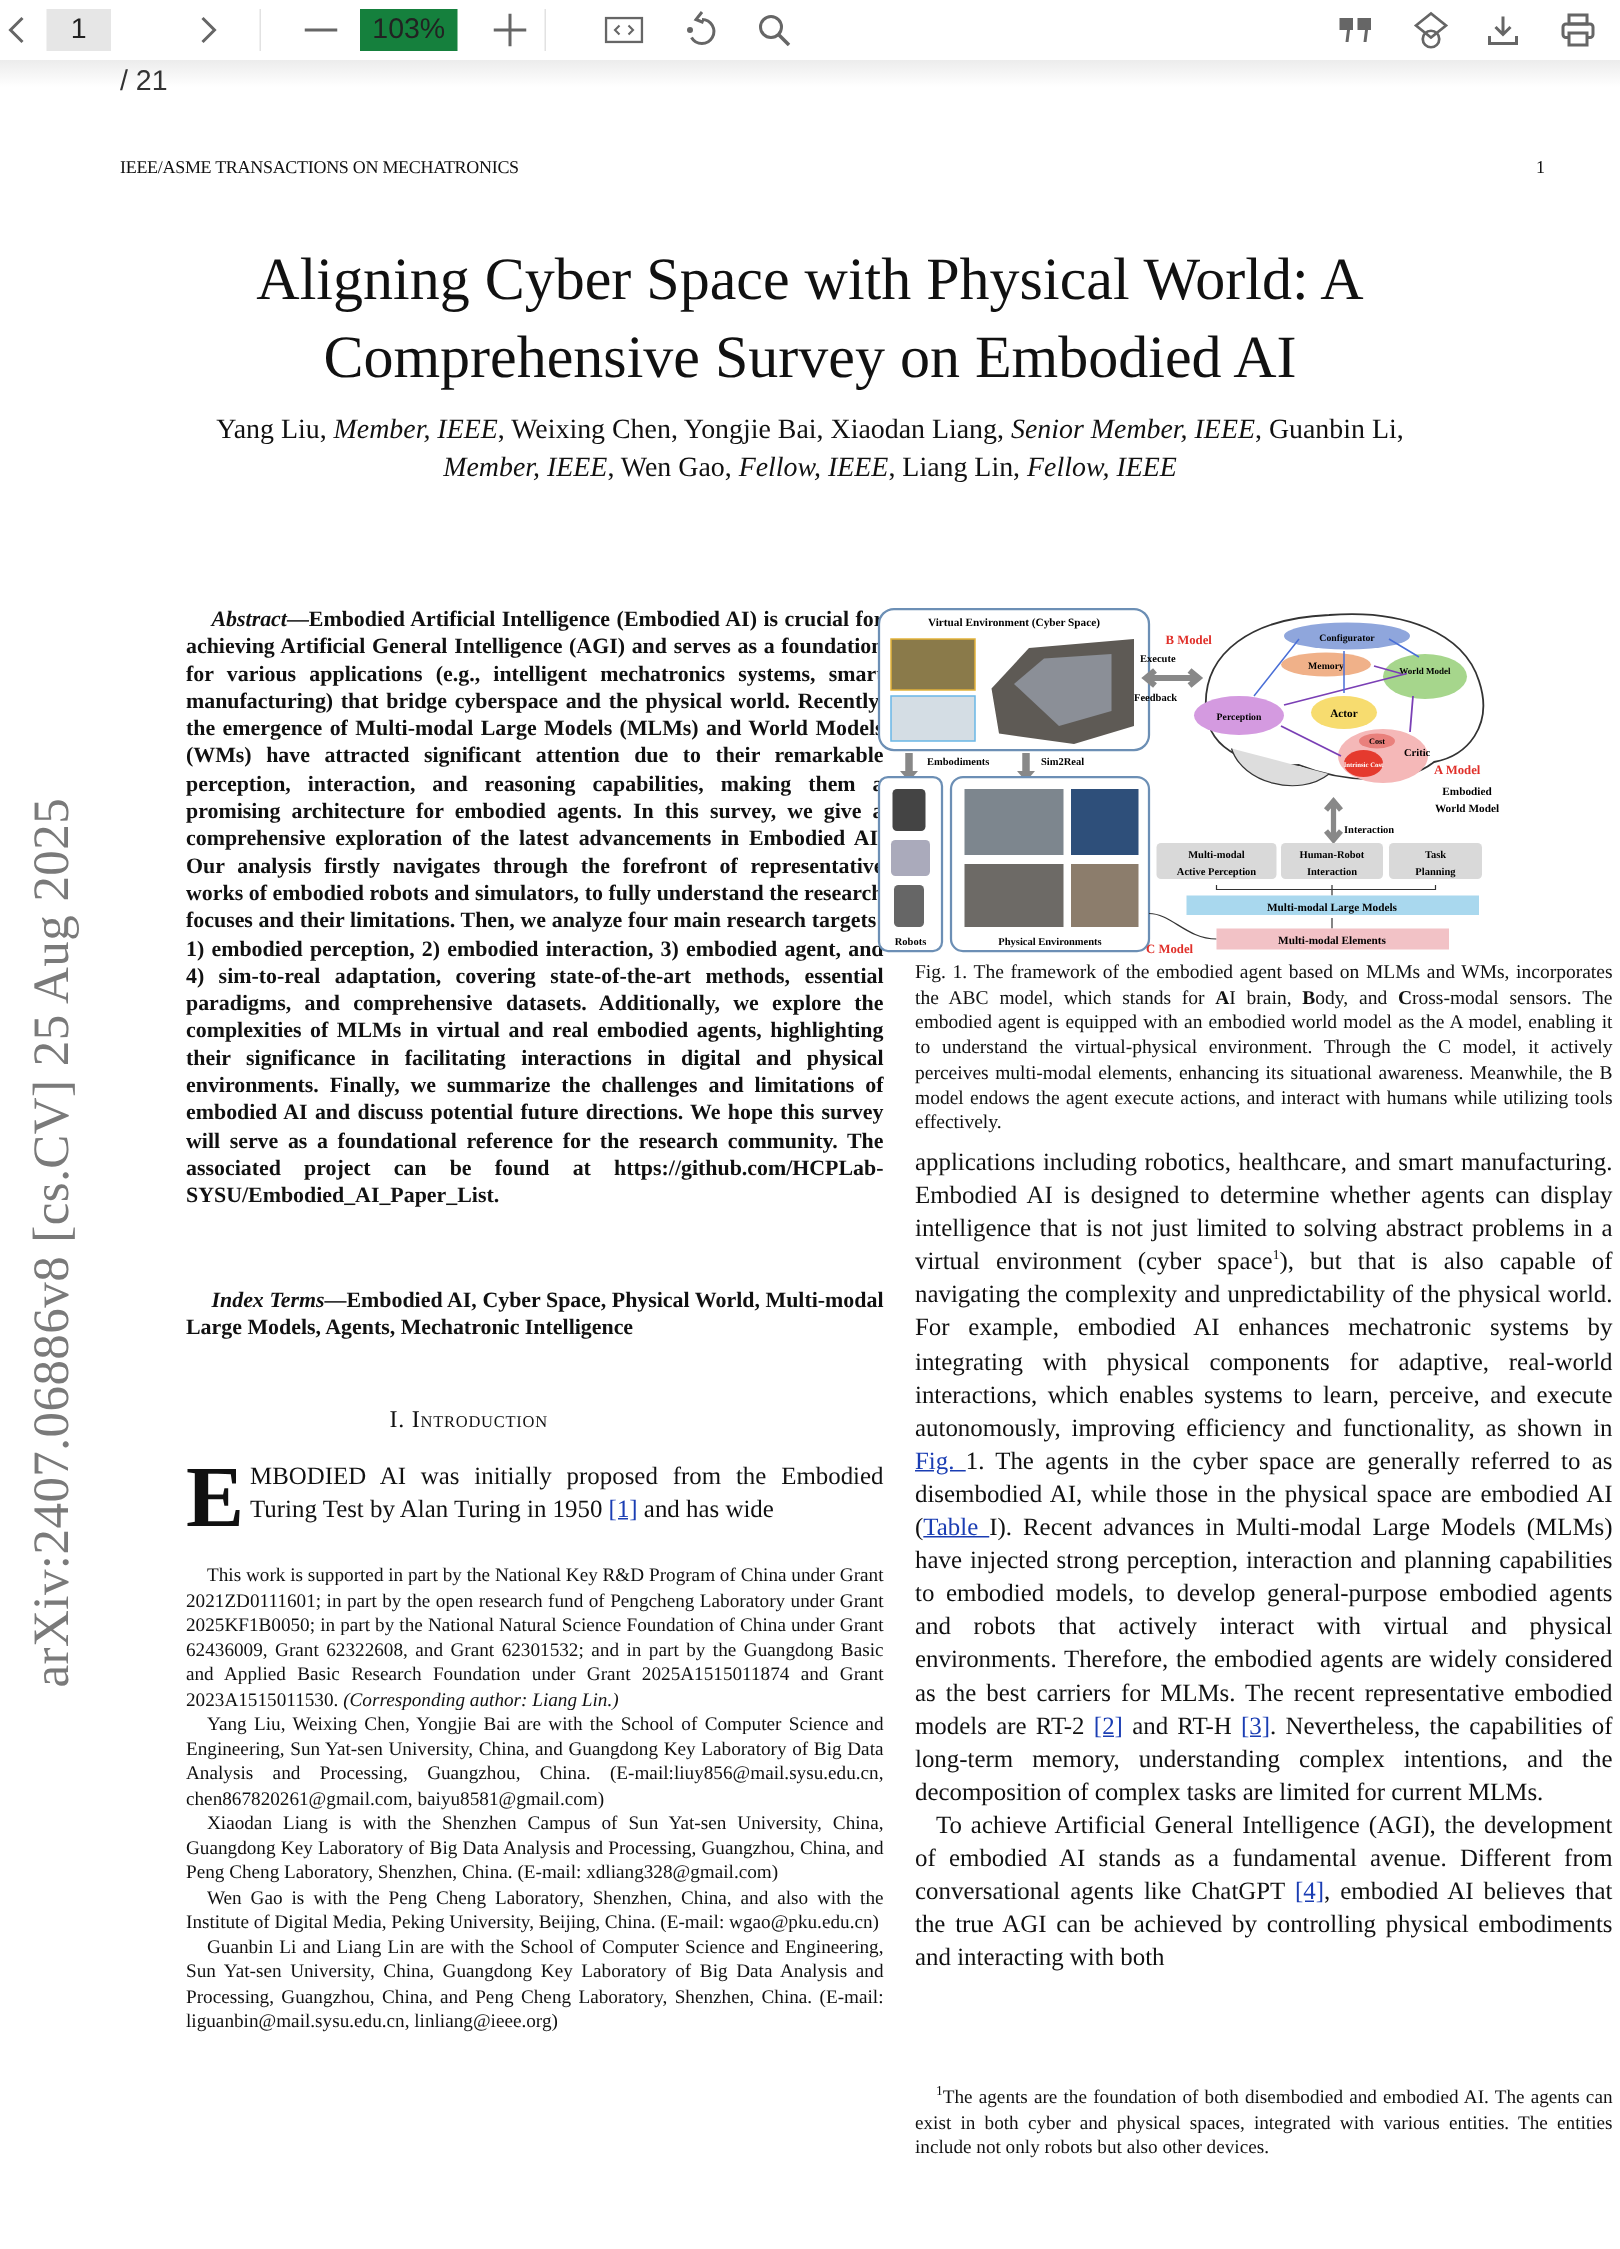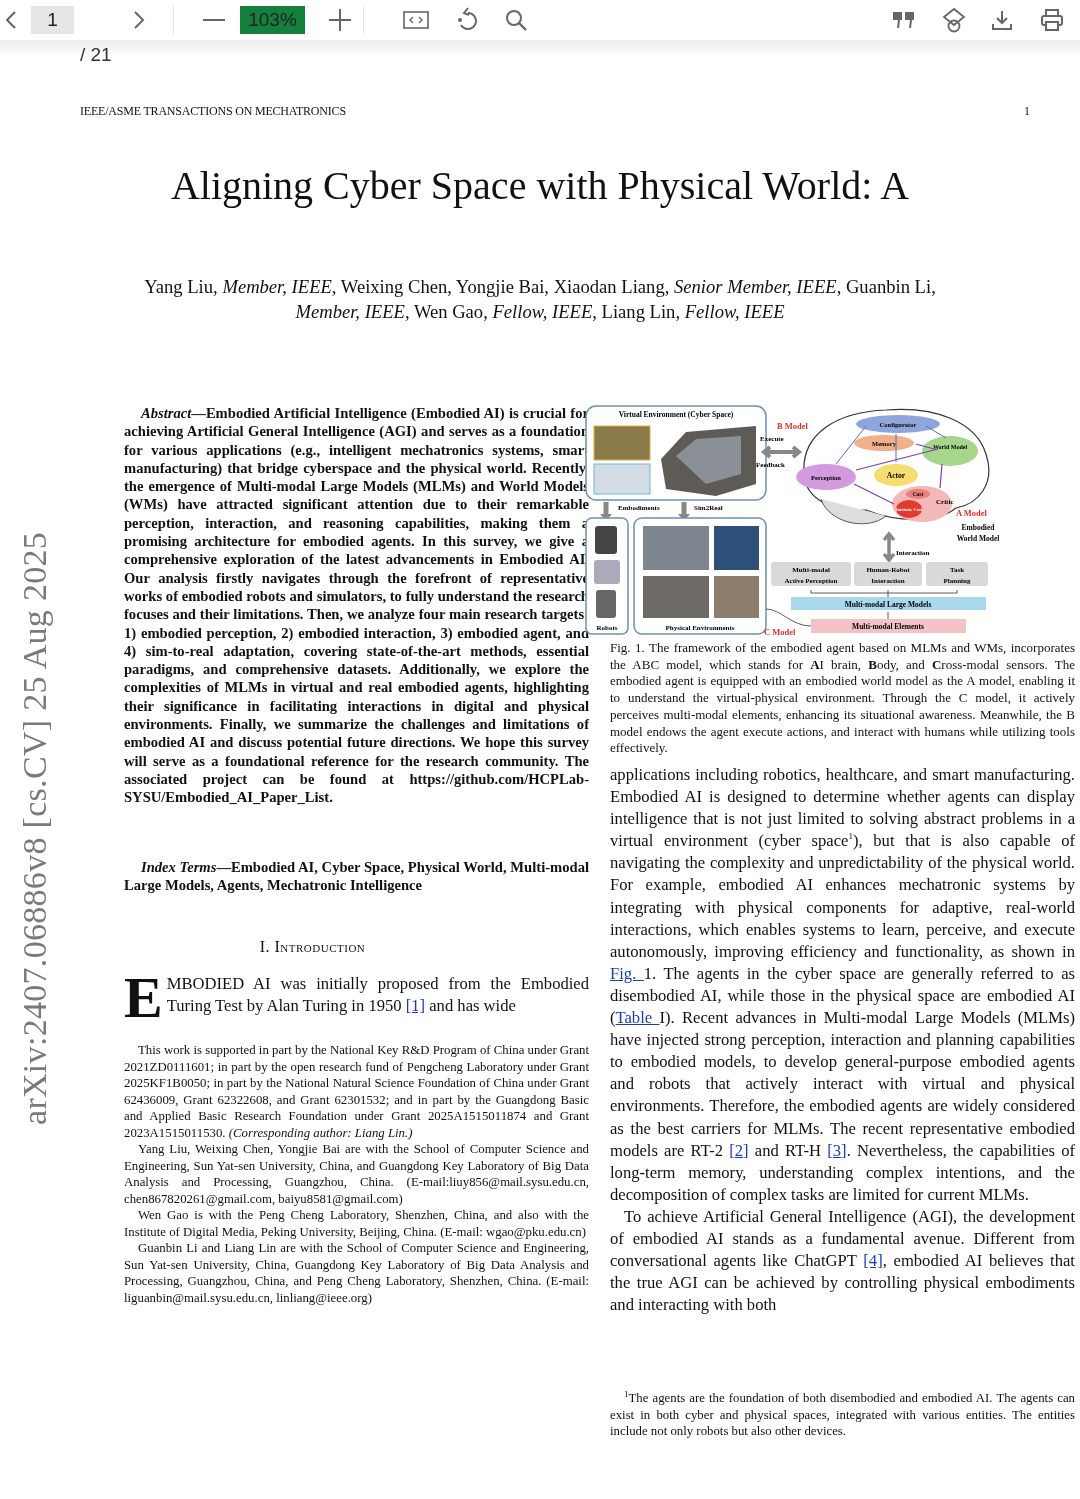--- a/index.html
+++ b/index.html
@@ -131,20 +131,21 @@
       </svg>
   </div>
 </div>
 <div class="toolbar-shadow"></div>
 
 <div class="running-head">IEEE/ASME TRANSACTIONS ON MECHATRONICS</div>
 <div class="page-num">1</div>
 
 <div class="title">
   <div>Aligning Cyber Space with Physical World: A</div>
+  <div>Comprehensive Survey on Embodied AI</div>
 </div>
 
 <div class="authors">
   <span>Yang Liu, </span><i>Member, IEEE</i><span>, Weixing Chen, Yongjie Bai, Xiaodan Liang, </span><i>Senior Member, IEEE</i><span>, Guanbin Li, </span><br><i>Member, IEEE</i><span>, Wen Gao, </span><i>Fellow, IEEE</i><span>, Liang Lin, </span><i>Fellow, IEEE</i>
 </div>
 
 <div class="arxiv">arXiv:2407.06886v8  [cs.CV]  25 Aug 2025</div>
 
 <div class="col col-left abstract">
   <p><i>Abstract</i><span>—Embodied Artificial Intelligence (Embodied AI) is crucial for achieving Artificial General Intelligence (AGI) and serves as a foundation for various applications (e.g., intelligent mechatronics systems, smart manufacturing) that bridge cyberspace and the physical world. Recently, the emergence of Multi-modal Large Models (MLMs) and World Models (WMs) have attracted significant attention due to their remarkable perception, interaction, and reasoning capabilities, making them a promising architecture for embodied agents. In this survey, we give a comprehensive exploration of the latest advancements in Embodied AI. Our analysis firstly navigates through the forefront of representative works of embodied robots and simulators, to fully understand the research focuses and their limitations. Then, we analyze four main research targets: 1) embodied perception, 2) embodied interaction, 3) embodied agent, and 4) sim-to-real adaptation, covering state-of-the-art methods, essential paradigms, and comprehensive datasets. Additionally, we explore the complexities of MLMs in virtual and real embodied agents, highlighting their significance in facilitating interactions in digital and physical environments. Finally, we summarize the challenges and limitations of embodied AI and discuss potential future directions. We hope this survey will serve as a foundational reference for the research community. The associated project can be found at https://github.com/HCPLab-SYSU/Embodied_AI_Paper_List.</span></p>
@@ -158,20 +159,21 @@
   <span>I. </span><span class="sc">Introduction</span>
 </div>
 
 <div class="col col-left intro">
   <span class="dropcap">E</span><span>MBODIED AI was initially proposed from the Embodied Turing Test by Alan Turing in 1950 </span><span class="link">[1]</span><span> and has wide</span>
 </div>
 
 <div class="col col-left footnote-left">
   <p><span>This work is supported in part by the National Key R&amp;D Program of China under Grant 2021ZD0111601; in part by the open research fund of Pengcheng Laboratory under Grant 2025KF1B0050; in part by the National Natural Science Foundation of China under Grant 62436009, Grant 62322608, and Grant 62301532; and in part by the Guangdong Basic and Applied Basic Research Foundation under Grant 2025A1515011874 and Grant 2023A1515011530. </span><i>(Corresponding author: Liang Lin.)</i></p>
   <p>Yang Liu, Weixing Chen, Yongjie Bai are with the School of Computer Science and Engineering, Sun Yat-sen University, China, and Guangdong Key Laboratory of Big Data Analysis and Processing, Guangzhou, China. (E-mail:liuy856@mail.sysu.edu.cn, chen867820261@gmail.com, baiyu8581@gmail.com)</p>
+  <p>Xiaodan Liang is with the Shenzhen Campus of Sun Yat-sen University, China, Guangdong Key Laboratory of Big Data Analysis and Processing, Guangzhou, China, and Peng Cheng Laboratory, Shenzhen, China. (E-mail: xdliang328@gmail.com)</p>
   <p>Wen Gao is with the Peng Cheng Laboratory, Shenzhen, China, and also with the Institute of Digital Media, Peking University, Beijing, China. (E-mail: wgao@pku.edu.cn)</p>
   <p>Guanbin Li and Liang Lin are with the School of Computer Science and Engineering, Sun Yat-sen University, China, Guangdong Key Laboratory of Big Data Analysis and Processing, Guangzhou, China, and Peng Cheng Laboratory, Shenzhen, China. (E-mail: liguanbin@mail.sysu.edu.cn, linliang@ieee.org)</p>
 </div>
 
 <svg class="figure" viewBox="0 0 470 232" width="470" height="232">
 
   <rect x="20" y="2" width="180" height="94" rx="10" fill="#fff" stroke="#6c8fb5" stroke-width="1.5"></rect>
   <text class="fig-text" x="110" y="13" font-size="7.5" text-anchor="middle">Virtual Environment (Cyber Space)</text>
   <rect x="28" y="22" width="56" height="34" fill="#8a7a4a" stroke="#e2b23a" stroke-width="1"></rect>
   <rect x="28" y="60" width="56" height="30" fill="#d4dde4" stroke="#6ab7e6" stroke-width="1"></rect>

